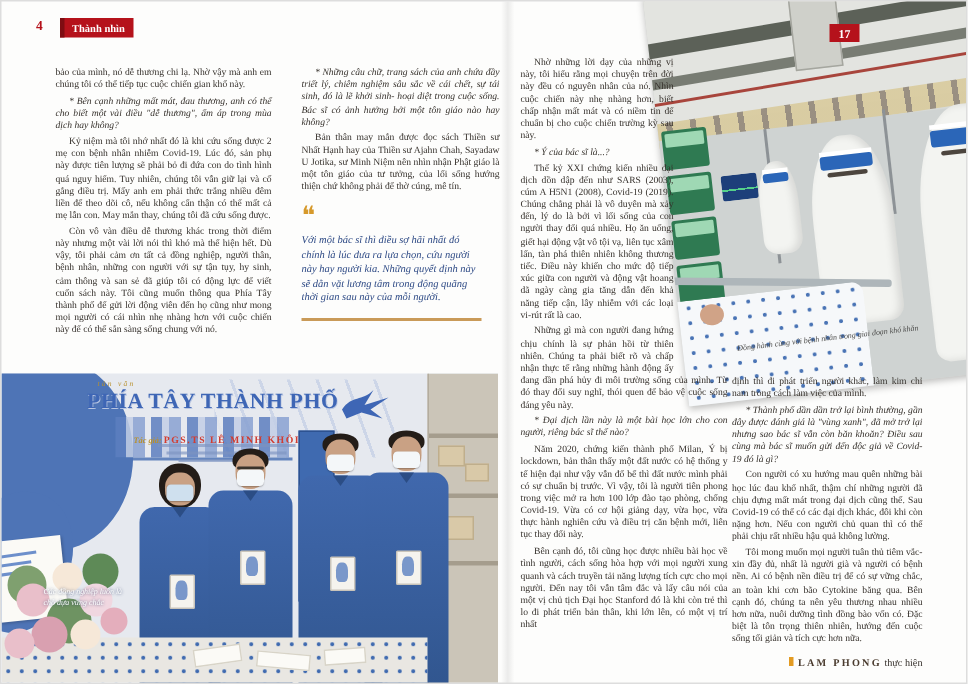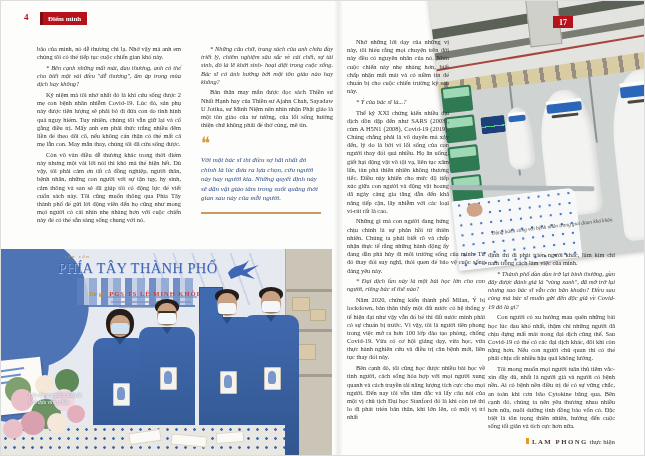--- a/index.html
+++ b/index.html
@@ -25,21 +25,21 @@
   .photo-left{position:absolute;left:0;top:248px;width:331px;height:208px;background:#e6e9ef;overflow:hidden;z-index:3;}
   .blob{position:absolute;background:#4e74b6;}
   .blob.b1{left:-20px;top:-10px;width:108px;height:128px;border-radius:46% 54% 60% 40%;transform:rotate(-9deg);}
   .blob.b2{left:-26px;top:78px;width:72px;height:95px;border-radius:55% 45% 50% 50%;transform:rotate(12deg);}
   .skyline{position:absolute;left:76px;top:29px;width:118px;height:27px;opacity:.85;
            background:repeating-linear-gradient(90deg,#5d7fc0 0 7px,#c3cfe6 7px 12px,#8aa2d2 12px 20px,#e6e9ef 20px 24px);
            border-bottom:2px solid #4e74b6;}
   .map-marks{position:absolute;left:142px;top:4px;width:120px;height:52px;opacity:.35;
            background:repeating-linear-gradient(70deg,transparent 0 9px,#9db1da 9px 11px,transparent 11px 18px);}
   .book-genre{position:absolute;left:64px;top:5px;font-size:5px;letter-spacing:1.5px;color:#b8912f;font-style:italic;}
-  .book-title{position:absolute;left:57px;top:11px;font-size:14.5px;font-weight:normal;color:#3e66b5;
+  .book-title{position:absolute;left:57px;top:11px;font-size:14.5px;font-weight:bold;color:#3e66b5;
               letter-spacing:.4px;text-shadow:.5px .5px 0 #b9c6e2;white-space:nowrap;}
   .book-author-row{position:absolute;left:88px;top:33px;white-space:nowrap;}
   .book-author-label{font-size:5.5px;font-weight:bold;font-style:italic;color:#b8912f;}
   .book-author{font-size:6.5px;font-weight:bold;color:#d23c30;letter-spacing:1px;}
   .poster-line{position:absolute;height:2px;background:#7d93c0;opacity:.65;}
   .crane{position:absolute;left:224px;top:10px;width:40px;height:24px;}
   .banner-blue{position:absolute;left:198px;top:38px;width:22px;height:112px;background:#3f6ab0;
                border:1px solid #2d5291;}
   .warehouse{position:absolute;left:284px;top:0;width:47px;height:208px;background:#cbc5b8;
              border-left:1px solid #b3ac9e;}
@@ -102,37 +102,37 @@
           background:linear-gradient(90deg,rgba(0,0,0,0) 0,rgba(0,0,0,.07) 50%,rgba(0,0,0,0) 100%);}
 </style>
 </head>
 <body>
 
 <div class="canvas">
 
   <div class="gutter"></div>
 
   <div class="pagenum-left">4</div>
-  <div class="section-badge">Điểm mình</div>
+  <div class="section-badge">Thành nhìn</div>
   <div class="pagenum-right">17</div>
 
   <div class="col" style="left:36px;top:44px;width:144px;">
       <p class="para cont">bảo của mình, nó dễ thương chi lạ. Nhờ vậy mà anh em chúng tôi có thể tiếp tục cuộc chiến gian khổ này.</p>
       <p class="para q">* Bên cạnh những mất mát, đau thương, anh có thể cho biết một vài điều "dễ thương", ấm áp trong mùa dịch hay không?</p>
       <p class="para">Kỷ niệm mà tôi nhớ nhất đó là khi cứu sống được 2 mẹ con bệnh nhân nhiễm Covid-19. Lúc đó, sản phụ này được tiên lượng sẽ phải bỏ đi đứa con do tình hình quá nguy hiểm. Tuy nhiên, chúng tôi vẫn giữ lại và cố gắng điều trị. Mấy anh em phải thức trắng nhiều đêm liền để theo dõi cô, nếu không cẩn thận có thể mất cả mẹ lẫn con. May mắn thay, chúng tôi đã cứu sống được.</p>
       <p class="para">Còn vô vàn điều dễ thương khác trong thời điểm này nhưng một vài lời nói thì khó mà thể hiện hết. Dù vậy, tôi phải cảm ơn tất cả đồng nghiệp, người thân, bệnh nhân, những con người với sự tận tụy, hy sinh, cảm thông và san sẻ đã giúp tôi có động lực để viết cuốn sách này. Tôi cũng muốn thông qua Phía Tây thành phố để gửi lời động viên đến họ cũng như mong mọi người có cái nhìn nhẹ nhàng hơn với cuộc chiến này để có thể sẵn sàng sống chung với nó.</p>
     </div>
 
   <div class="col" style="left:200px;top:44px;width:132px;">
     <div>
         <p class="para q">* Những câu chữ, trang sách của anh chứa đầy triết lý, chiêm nghiệm sâu sắc về cái chết, sự tái sinh, đó là lẽ khởi sinh- hoại diệt trong cuộc sống. Bác sĩ có ảnh hưởng bởi một tôn giáo nào hay không?</p>
         <p class="para">Bản thân may mắn được đọc sách Thiền sư Nhất Hạnh hay của Thiền sư Ajahn Chah, Sayadaw U Jotika, sư Minh Niệm nên nhìn nhận Phật giáo là một tôn giáo của tư tưởng, của lối sống hướng thiện chứ không phải để thờ cúng, mê tín.</p>
       </div>
     <div class="quote-glyph">❝</div>
-    <p class="pull-quote">Với một bác sĩ thì điều sợ hãi nhất đó chính là lúc đưa ra lựa chọn, cứu người này hay người kia. Những quyết định này sẽ dằn vặt giáo tâm trong suốt quãng thời gian sau này của mỗi người.</p>
+    <p class="pull-quote">Với một bác sĩ thì điều sợ hãi nhất đó chính là lúc đưa ra lựa chọn, cứu người này hay người kia. Những quyết định này sẽ dằn vặt lương tâm trong động quãng thời gian sau này của mỗi người.</p>
     <div class="quote-rule"></div>
   </div>
 
   <div class="col" style="left:346px;top:37px;width:138px;">
     <div class="photo-push"></div>
     <div>
         <p class="para">Nhờ những lời dạy của những vị này, tôi hiểu rằng mọi chuyện trên đời này đều có nguyên nhân của nó. Nhìn cuộc chiến này nhẹ nhàng hơn, biết chấp nhận mất mát và có niềm tin để chuẩn bị cho cuộc chiến trường kỳ sau này.</p>
         <p class="para q">* Ý của bác sĩ là...?</p>
         <p class="para">Thế kỷ XXI chứng kiến nhiều đại dịch dồn dập đến như SARS (2003), cúm A H5N1 (2008), Covid-19 (2019). Chúng chẳng phải là vô duyên mà xảy đến, lý do là bởi vì lối sống của con người thay đổi quá nhiều. Họ ăn uống, giết hại động vật vô tội vạ, liên tục xâm lấn, tàn phá thiên nhiên không thương tiếc. Điều này khiến cho mức độ tiếp xúc giữa con người và động vật hoang dã ngày càng gia tăng dẫn đến khả năng tiếp cận, lây nhiễm với các loại vi-rút rất là cao.</p>
         <p class="para">Những gì mà con người đang hứng chịu chính là sự phản hồi từ thiên nhiên. Chúng ta phải biết rõ và chấp nhận thực tế rằng những hành động ấy đang dần phá hủy đi môi trường sống của mình. Từ đó thay đổi suy nghĩ, thói quen để bảo vệ cuộc sống đáng yêu này.</p>

